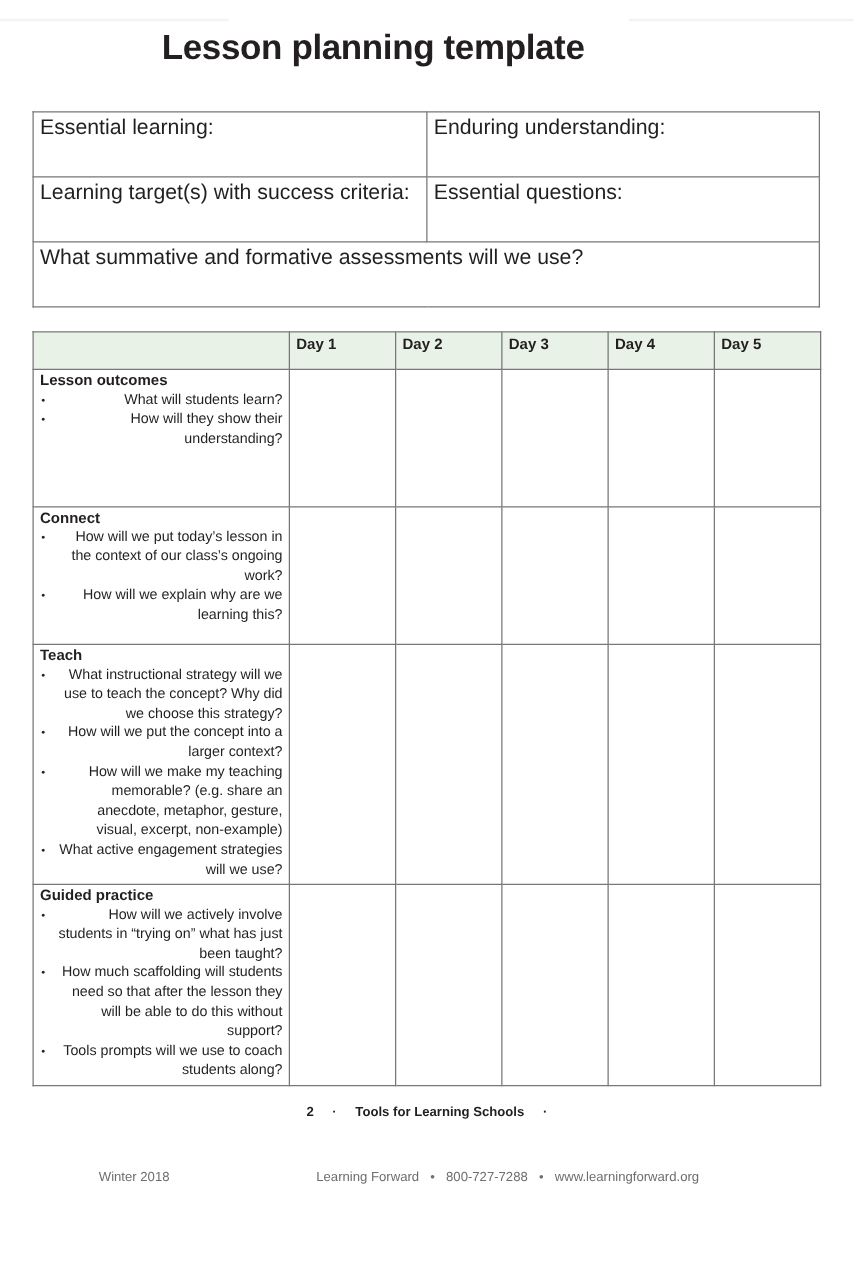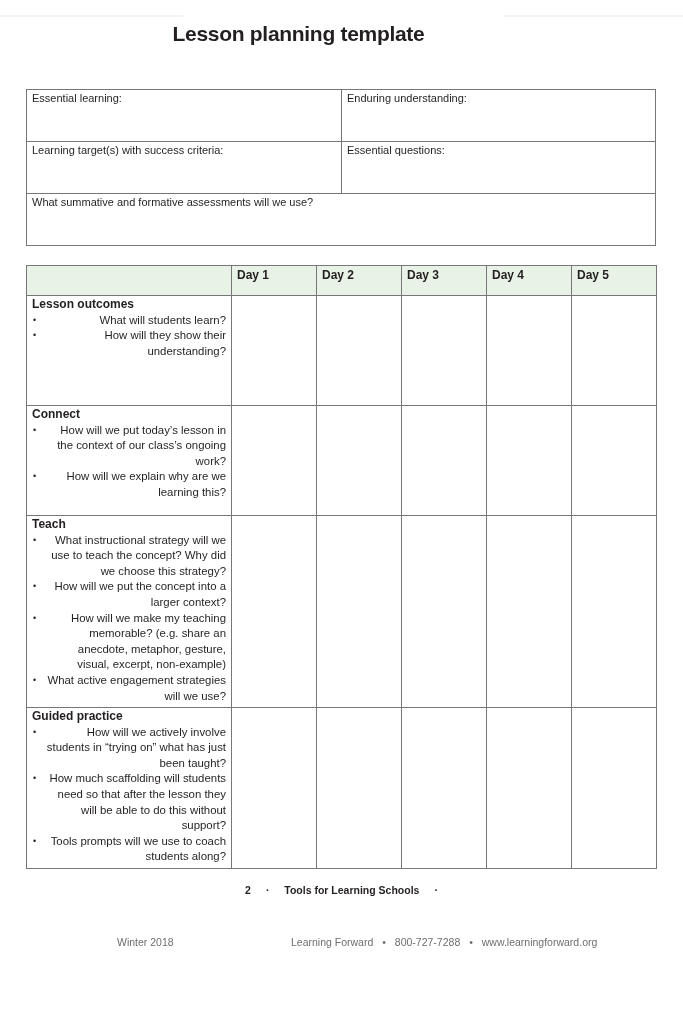--- a/index.html
+++ b/index.html
@@ -5,46 +5,46 @@
     html, body { margin: 0; padding: 0; }
     body {
       width: 683px; height: 1024px; background: #ffffff; position: relative;
       font-family: "Liberation Sans", "DejaVu Sans", sans-serif; color: #231f20;
       overflow: hidden;
     }
     .topline { position: absolute; left: 0; top: 15px; width: 683px; height: 2px; background: #f3f3f3; }
     .topline-gap { position: absolute; left: 183px; top: 14px; width: 320px; height: 4px; background: #fff; }
     .title {
       position: absolute; left: 0; width: 597px; top: 22px; text-align: center;
-      font-weight: bold; font-size: 21px; letter-spacing: -0.3px;
+      font-weight: bold; font-size: 28px; letter-spacing: -0.3px;
     }
     table { border-collapse: collapse; position: absolute; }
     td, th { border: 1.4px solid #777; vertical-align: top; padding: 0; }
     .info { left: 26px; top: 89px; width: 630px; }
-    .info td { height: 52px; font-size: 11px; padding: 2px 5px; box-sizing: border-box; }
+    .info td { height: 52px; font-size: 17px; padding: 2px 5px; box-sizing: border-box; }
     .info td.left { width: 315px; }
     .plan { left: 26px; top: 265px; width: 631px; table-layout: fixed; }
     .plan th { background: #e8f2e6; height: 30px; font-size: 12px; text-align: left; padding: 2px 5px; box-sizing: border-box; font-weight: bold; }
     .plan col.c0 { width: 205px; }
     .plan col.cd { width: 85px; }
     .plan td.prompt { padding: 1px 5px; font-size: 11.4px; line-height: 15.6px; box-sizing: border-box; }
     .heading { font-weight: bold; font-size: 12px; }
     ul { margin: 0; padding: 0; list-style: none; }
     li { position: relative; padding-left: 12px; text-align: right; }
     li::before { content: "\2022"; position: absolute; left: 1px; top: 0; font-size: 9px; }
     .r1 { height: 110px; }
     .r2 { height: 110px; }
     .r3 { height: 192px; }
     .r4 { height: 161px; }
     .footer1 {
       position: absolute; left: 0; width: 683px; top: 884px; text-align: center;
       font-size: 10.5px; font-weight: bold;
     }
     .footer1 span { margin: 0 6px; }
-    .footer2 { position: absolute; top: 936px; font-size: 10.5px; color: #6d6e71; margin-left: 38px; }
+    .footer2 { position: absolute; top: 936px; font-size: 10.5px; color: #6d6e71; }
     .f-left { left: 79px; }
     .f-right { left: 253px; }
     .f-right span { margin-right: 6px; }
   </style>
 </head>
 <body>
 
 <div class="topline"></div>
 <div class="topline-gap"></div>
 

